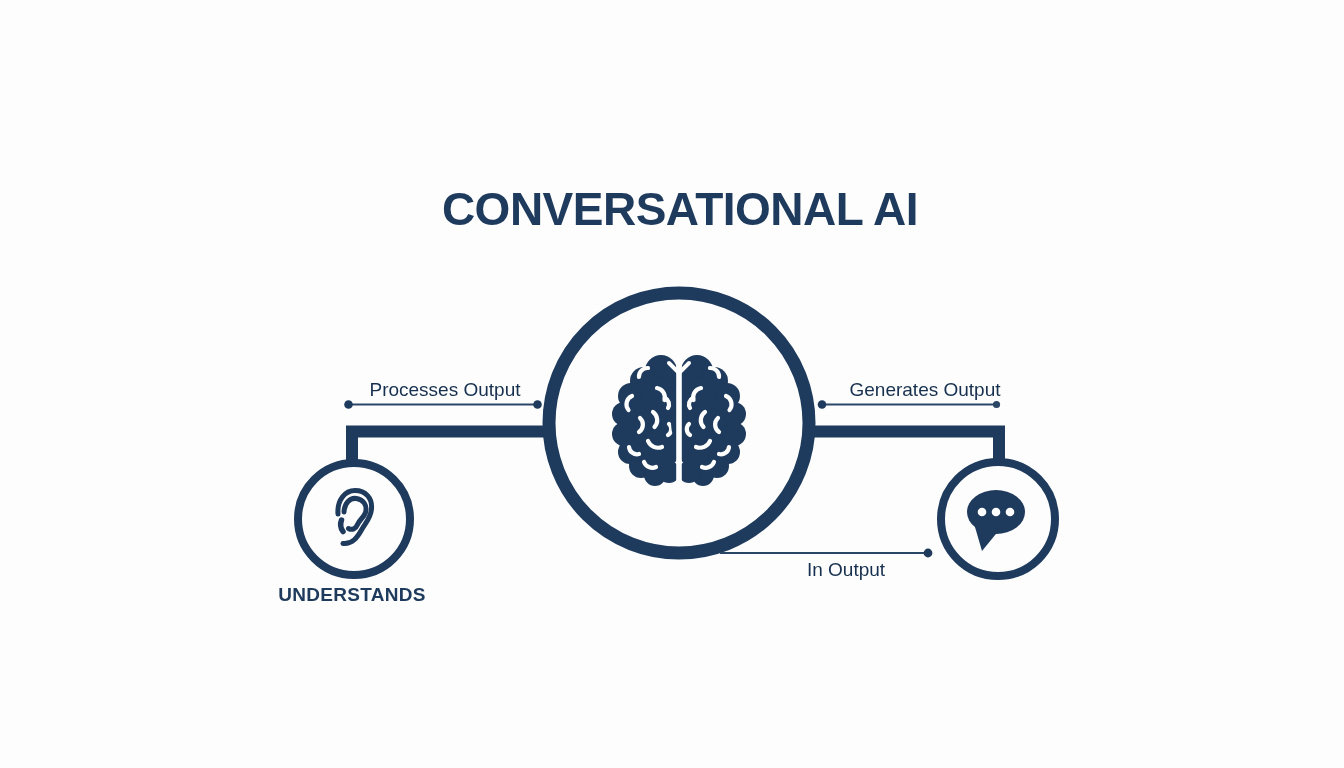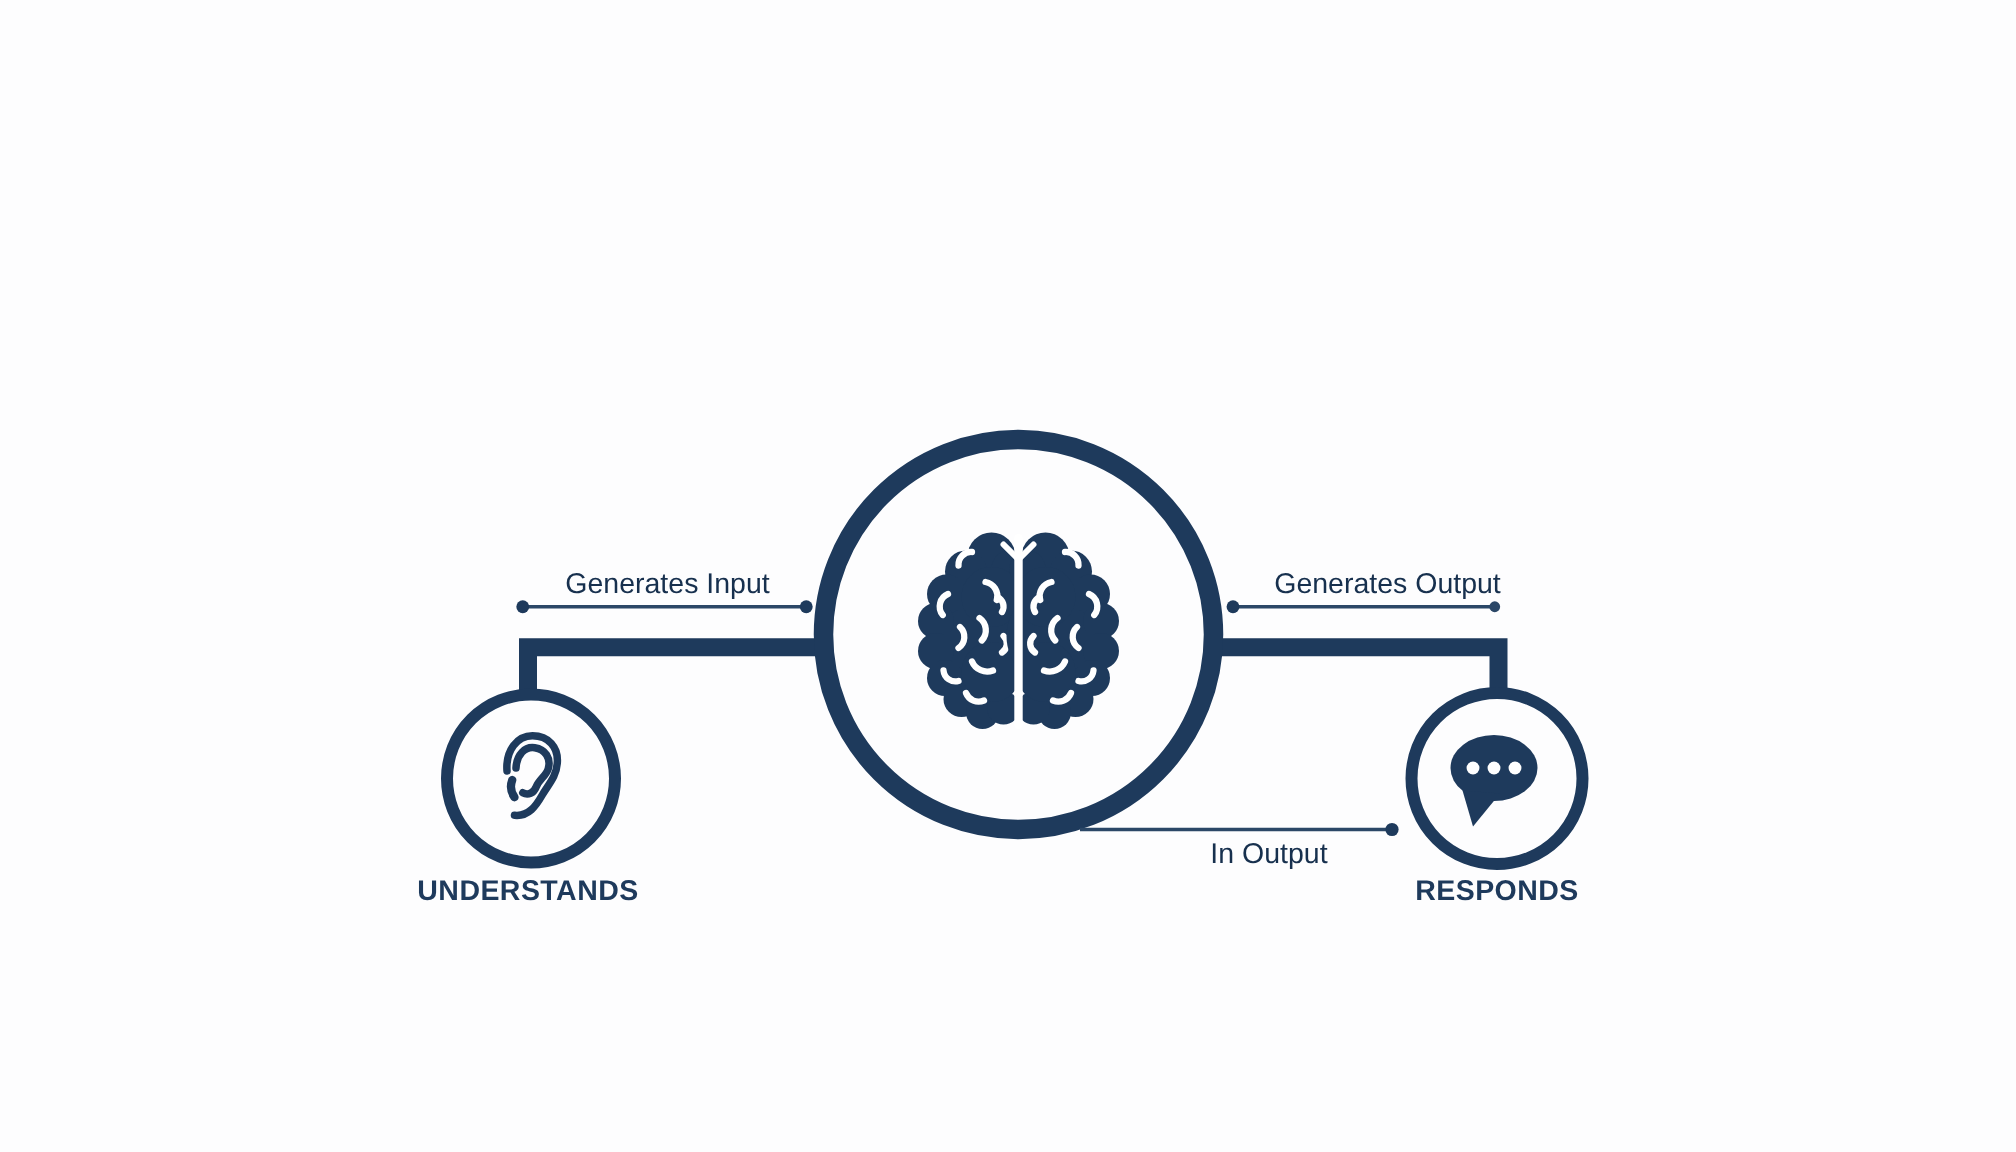--- a/index.html
+++ b/index.html
@@ -109,24 +109,24 @@
     <g>
       <ellipse cx="996" cy="512" rx="29" ry="22" fill="#1e3a5c"></ellipse>
       <path d="M 975 527 L 982 551 L 1000 529 Z" fill="#1e3a5c"></path>
       <circle cx="982" cy="512" r="4.3" fill="#ffffff"></circle>
       <circle cx="996" cy="512" r="4.3" fill="#ffffff"></circle>
       <circle cx="1010" cy="512" r="4.3" fill="#ffffff"></circle>
     </g>
   </svg>
 
 
+  <div class="abs centerx main-heading">CONVERSATIONAL AI</div>
 
-  <div class="abs centerx edge-label" style="left:445px;top:379px;">Generates Input</div>
+  <div class="abs centerx edge-label" style="left:445px;top:379px;">Processes Output</div>
 
   <div class="abs centerx edge-label" style="left:925px;top:379px;">Generates Output</div>
 
   <div class="abs centerx edge-label" style="left:846px;top:559px;">In Output</div>
 
   <div class="abs centerx node-label" style="left:352px;top:584px;">UNDERSTANDS</div>
 
-  <div class="abs centerx node-label" style="left:998px;top:584px;">RESPONDS</div>
 
 </div>
 
 </body></html>

